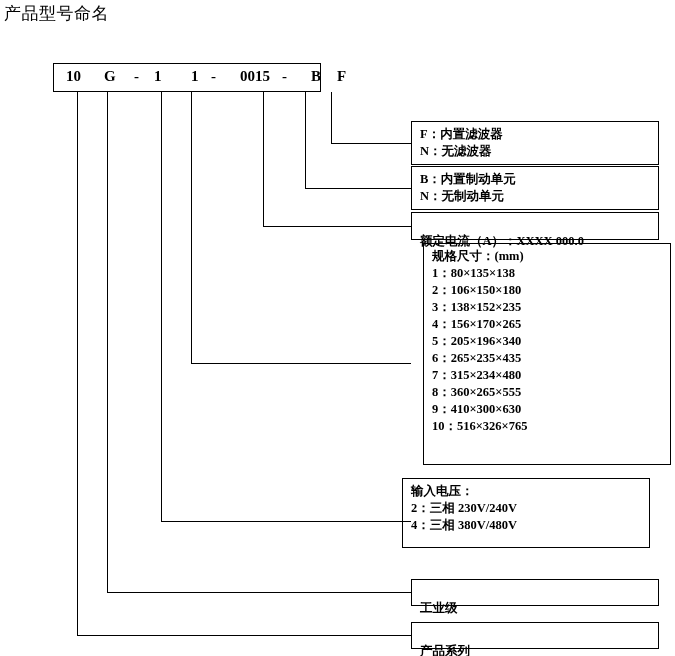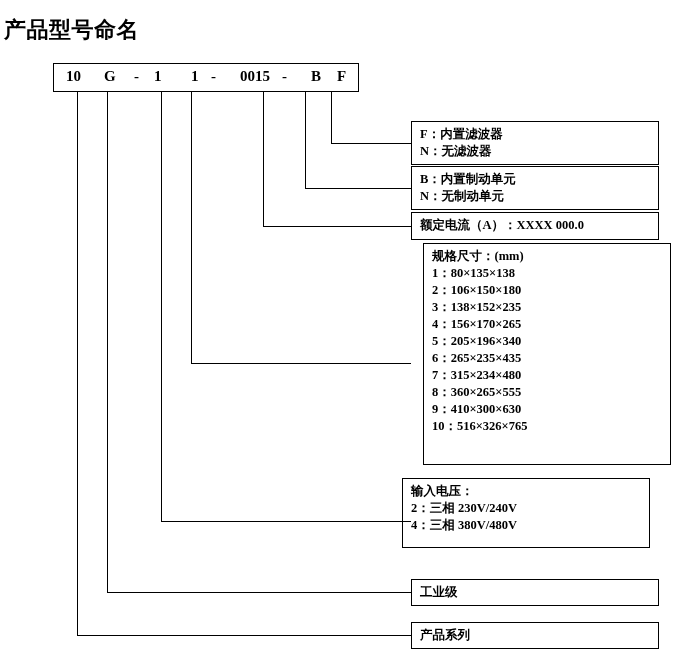--- a/index.html
+++ b/index.html
@@ -18,33 +18,32 @@
   #page {
     position: absolute;
     left: 0; top: 0;
     width: 675px;
     height: 656px;
   }
   .title {
     position: absolute;
     left: 4px;
     top: 2px;
-    font-size: 22px;
+    font-size: 17px;
     font-family: "DejaVu Sans", sans-serif;
-    font-weight: 700;
+    font-weight: 400;
     letter-spacing: 0.5px;
     white-space: nowrap;
-    margin-top: 13px;
   }
   
   .code-box {
     position: absolute;
     left: 53px;
     top: 63px;
-    width: 306px;
+    width: 268px;
     height: 29px;
     border: 1px solid #000;
     box-sizing: border-box;
   }
   .code-box .seg {
     position: absolute;
     top: 4px;
     font-size: 15px;
     font-family: "Liberation Serif", serif;
     font-weight: 700;
@@ -58,21 +57,21 @@
     font-family: "Liberation Serif", serif;
     font-weight: 700;
     font-size: 12.5px;
     line-height: 17px;
     padding: 4px 0 4px 8px;
   }
   .note .line {
     white-space: nowrap;
   }
   .note.single {
-    padding-top: 4px;
+    padding-top: 20px;
   }
   
   .ln {
     position: absolute;
     background: #000;
   }
   .lnh { height: 1px; }
   .lnv { width: 1px; }
 </style>
 </head>

